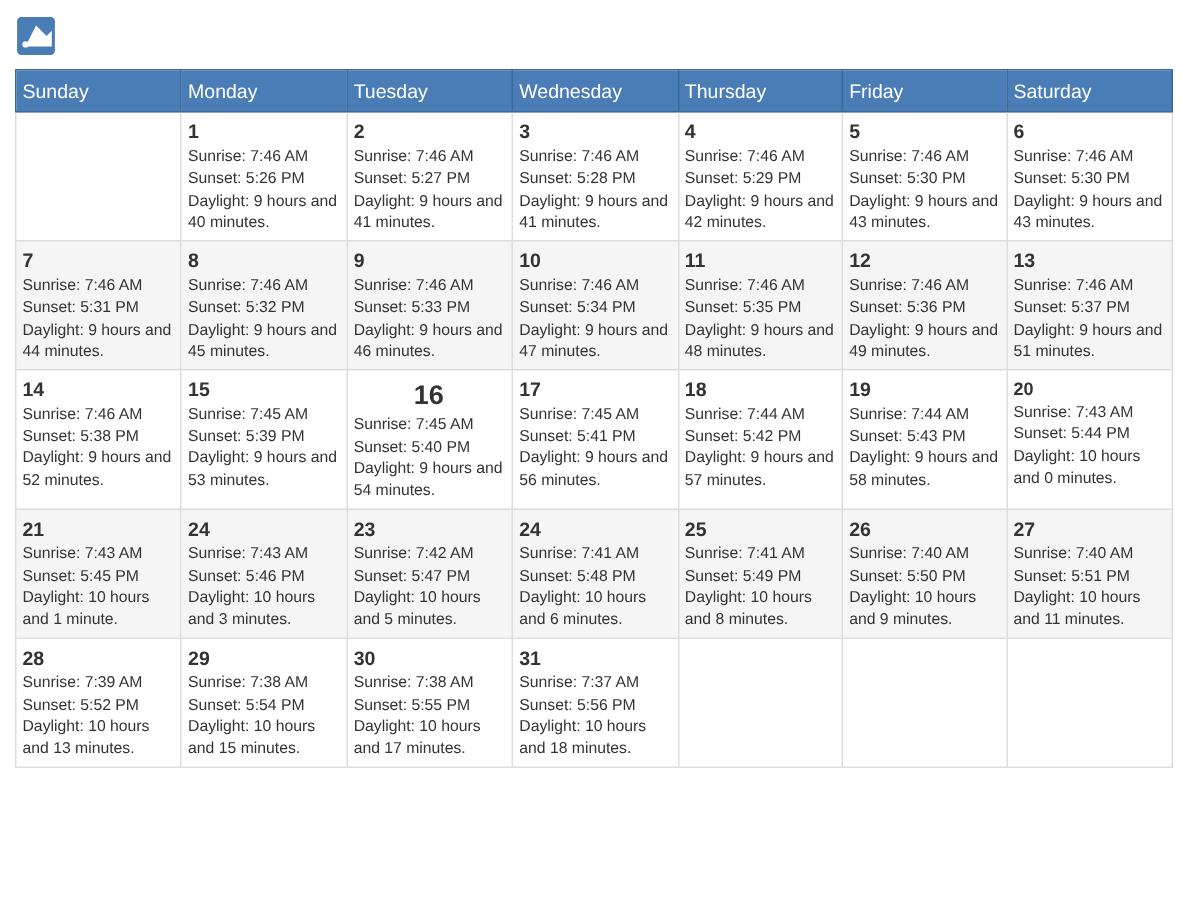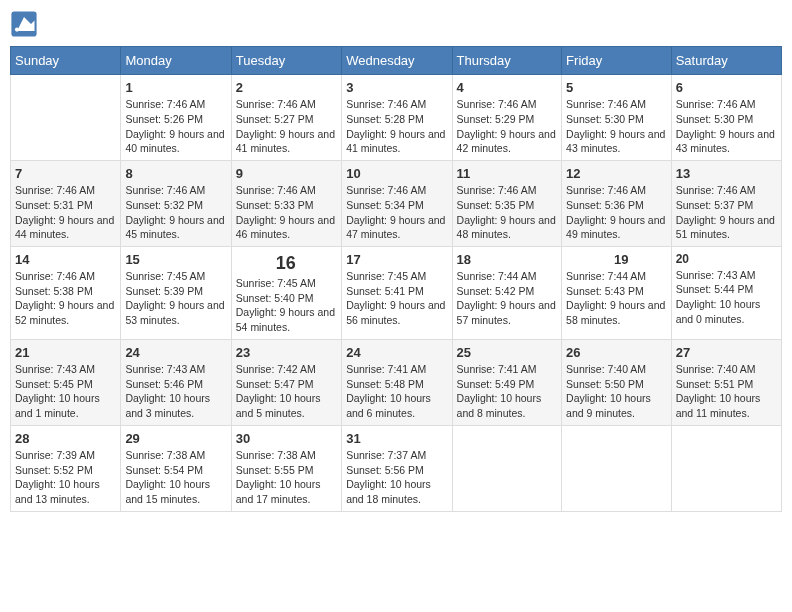--- a/index.html
+++ b/index.html
@@ -253,21 +253,21 @@
         <td>
           <div class="cell-content">
         <strong style="font-size:13px;">18</strong><br>
         Sunrise: 7:44 AM<br>
         Sunset: 5:42 PM<br>
         Daylight: 9 hours and 57 minutes.
       </div>
         </td>
         <td>
           <div class="cell-content">
-        <strong style="font-size:13px;margin-left:48px;">19</strong><br>
+        <strong style="font-size:13px;">19</strong><br>
         Sunrise: 7:44 AM<br>
         Sunset: 5:43 PM<br>
         Daylight: 9 hours and 58 minutes.
       </div>
         </td>
         <td>
           <div class="cell-content">
         <strong style="font-size:12px;">20</strong><br>
         Sunrise: 7:43 AM<br>
         Sunset: 5:44 PM<br>

